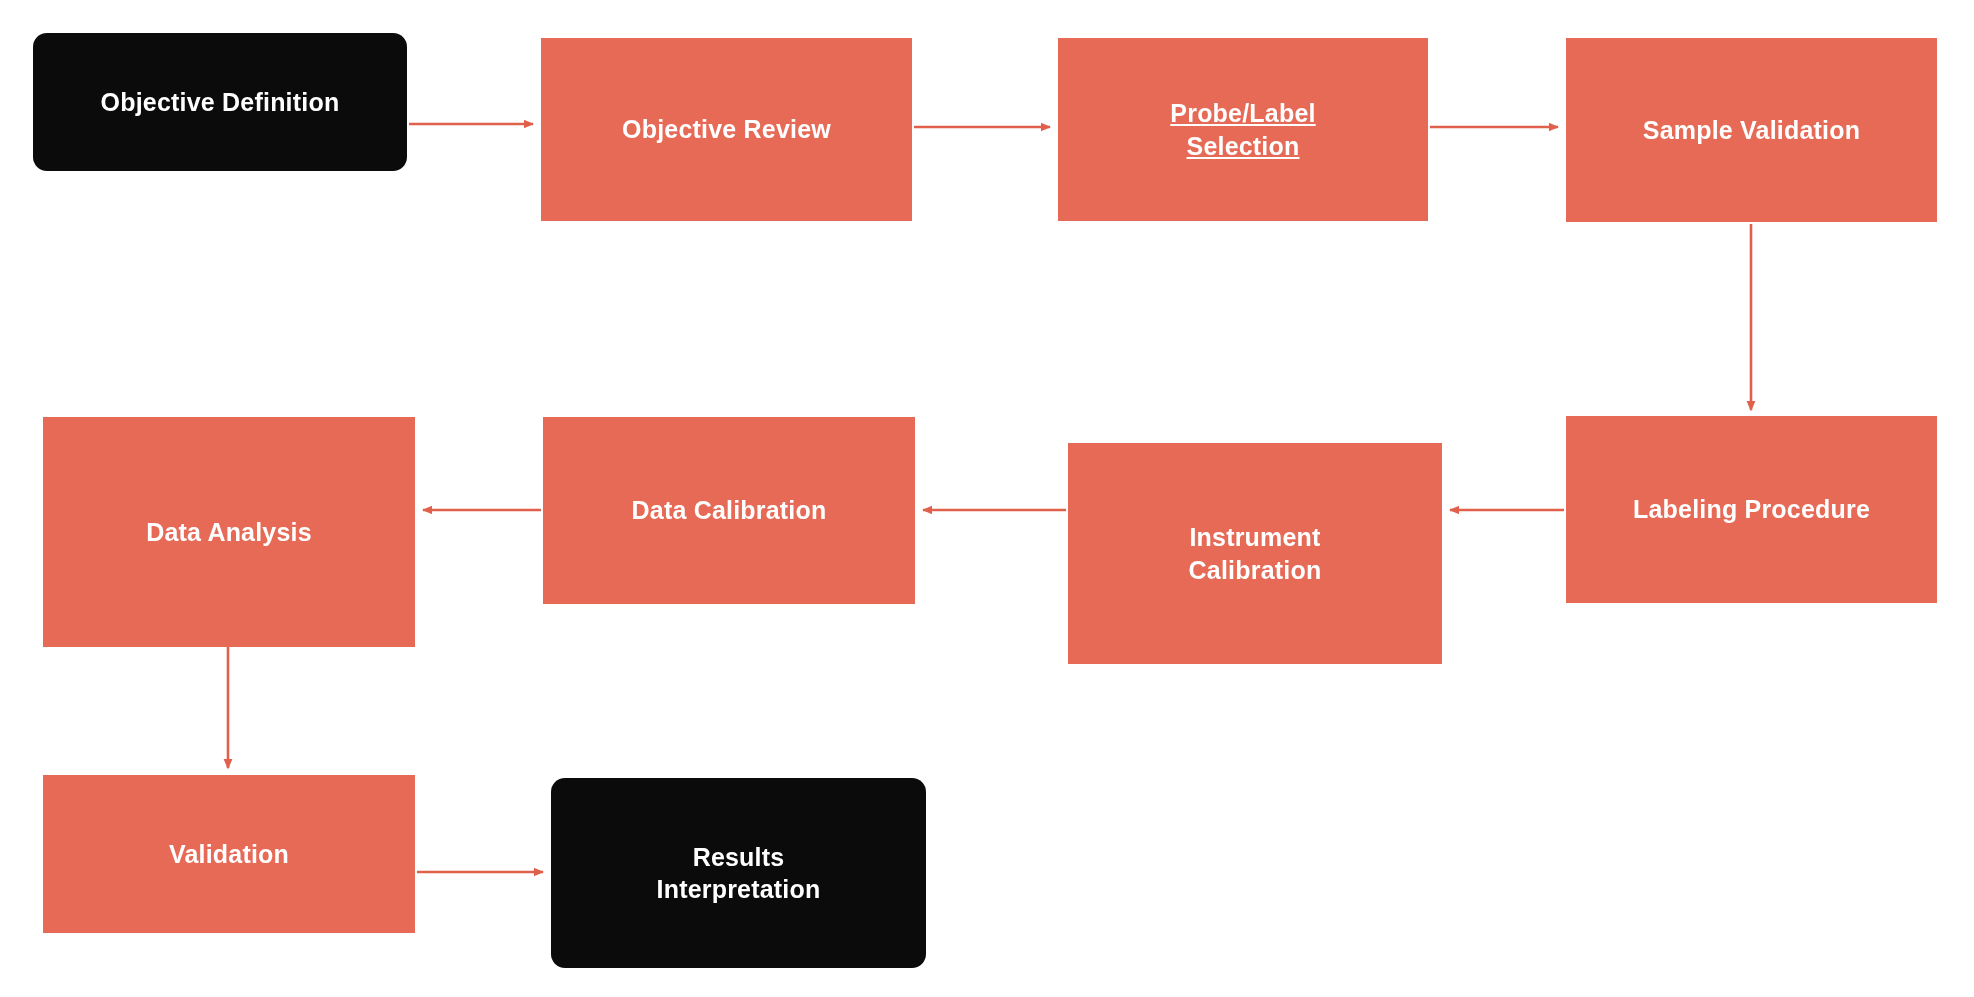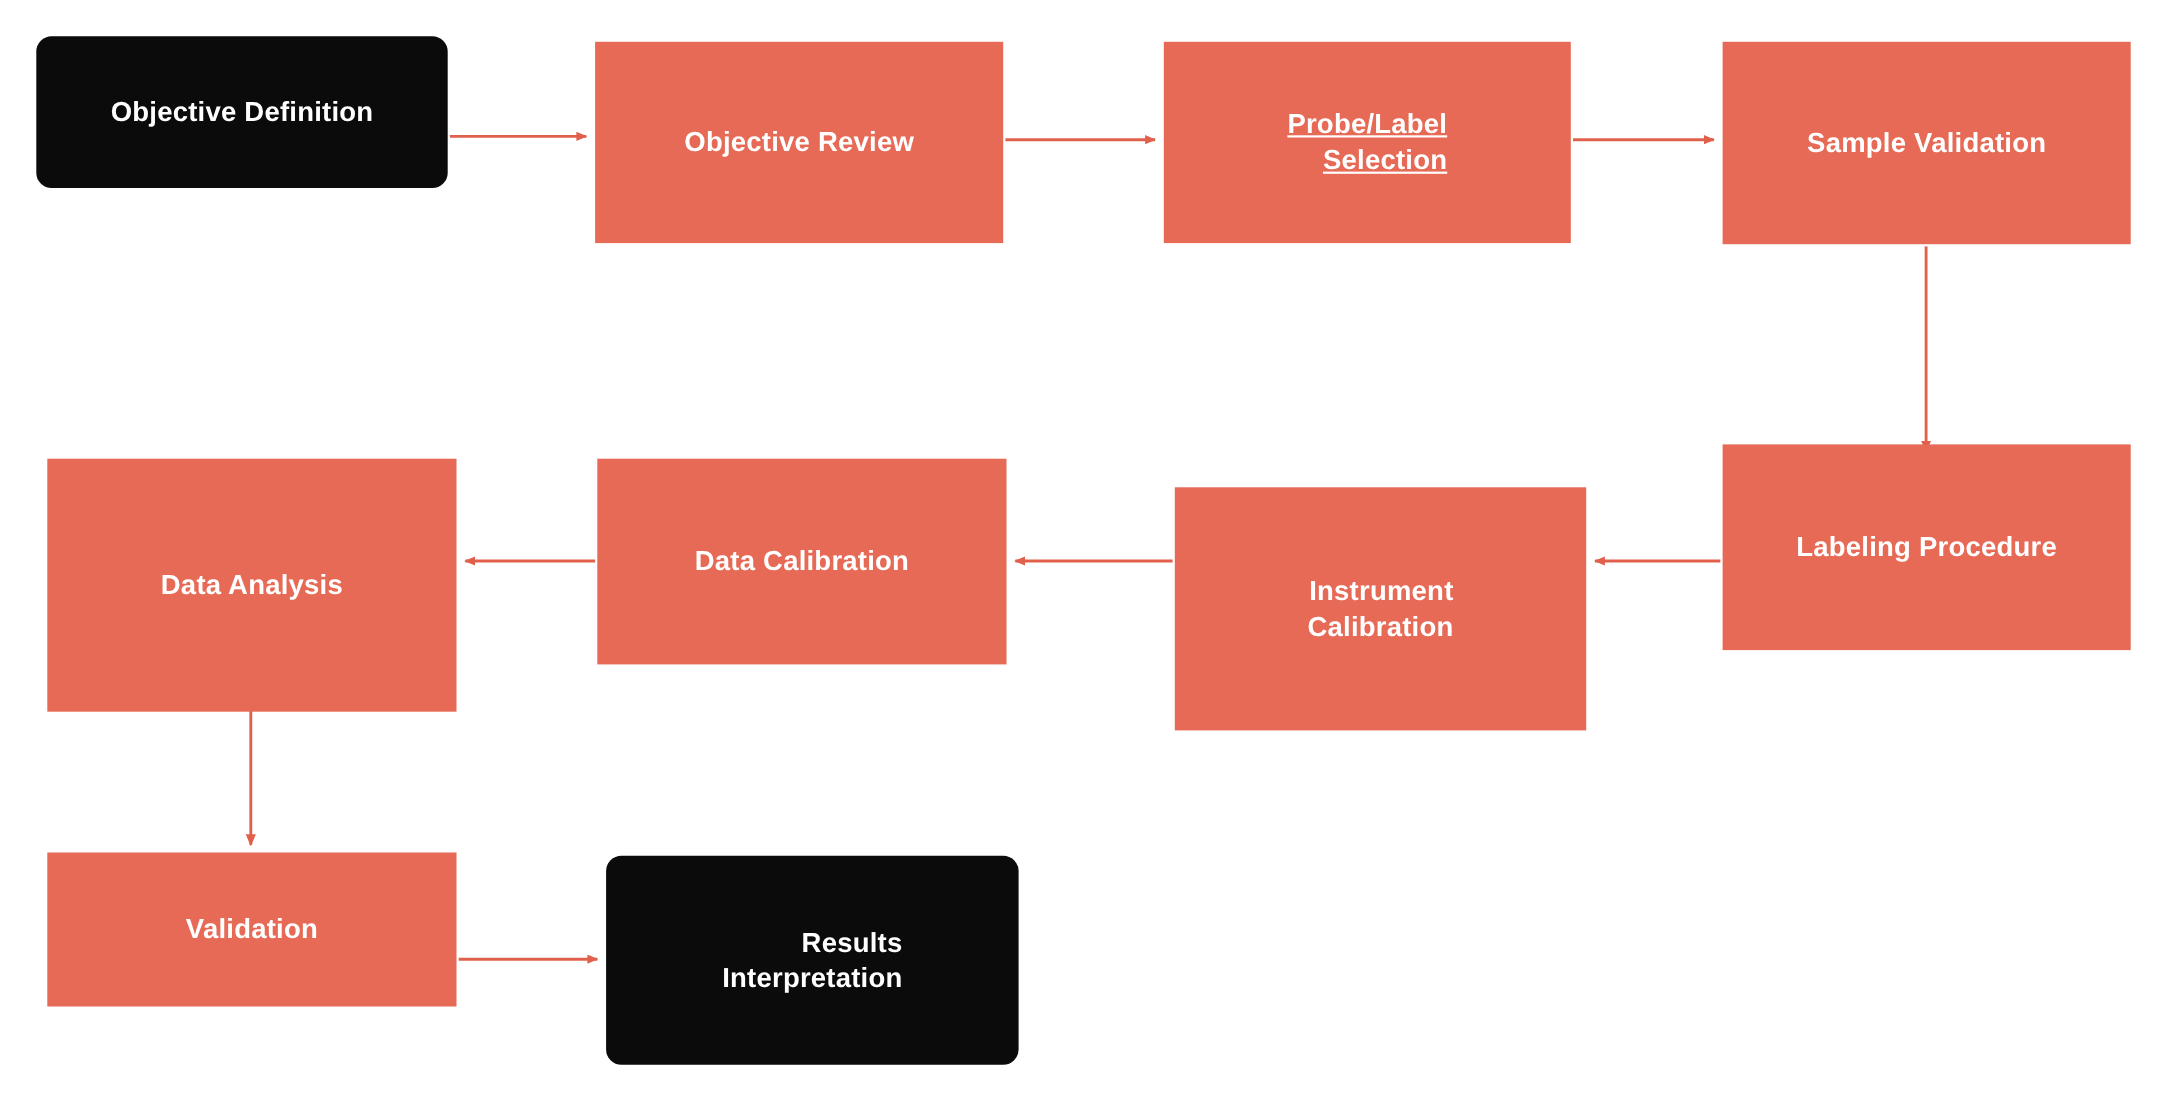--- a/index.html
+++ b/index.html
@@ -15,21 +15,21 @@
     width: 1974px;
     height: 997px;
     background: #ffffff;
     overflow: hidden;
   }
   .node {
     position: absolute;
     display: flex;
     align-items: center;
     justify-content: center;
-    text-align: right;
+    text-align: center;
     box-sizing: border-box;
     font-weight: bold;
     line-height: 1.30;
     letter-spacing: 0.2px;
     padding: 4px 10px;
     white-space: pre-line;
   }
   .node.fill-accent {
     background: #E66A56;
     color: #ffffff;
@@ -88,27 +88,27 @@
 
   <div class="node fill-dark" style="left:33px; top:33px; width:374px; height:138px; font-size:25px;">Objective Definition</div>
 
   <div class="node fill-accent" style="left:541px; top:38px; width:371px; height:183px; font-size:25px;">Objective Review</div>
 
   <div class="node fill-accent" style="left:1058px; top:38px; width:370px; height:183px; font-size:25px;text-decoration:underline;">Probe/Label
 Selection</div>
 
   <div class="node fill-accent" style="left:1566px; top:38px; width:371px; height:184px; font-size:25px;">Sample Validation</div>
 
-  <div class="node fill-accent" style="left:1566px; top:404px; width:371px; height:187px; font-size:25px;">Labeling Procedure</div>
+  <div class="node fill-accent" style="left:1566px; top:416px; width:371px; height:187px; font-size:25px;">Labeling Procedure</div>
 
   <div class="node fill-accent" style="left:1068px; top:417px; width:374px; height:221px; font-size:25px;margin-top:26px;">Instrument
 Calibration</div>
 
   <div class="node fill-accent" style="left:543px; top:417px; width:372px; height:187px; font-size:25px;">Data Calibration</div>
 
   <div class="node fill-accent" style="left:43px; top:417px; width:372px; height:230px; font-size:25px;">Data Analysis</div>
 
-  <div class="node fill-accent" style="left:43px; top:775px; width:372px; height:140px; font-size:25px;">Validation</div>
+  <div class="node fill-accent" style="left:43px; top:775px; width:372px; height:158px; font-size:25px;">Validation</div>
 
   <div class="node fill-dark" style="left:551px; top:778px; width:375px; height:190px; font-size:25px;">Results
 Interpretation</div>
 
 </div>
 
 </body></html>

